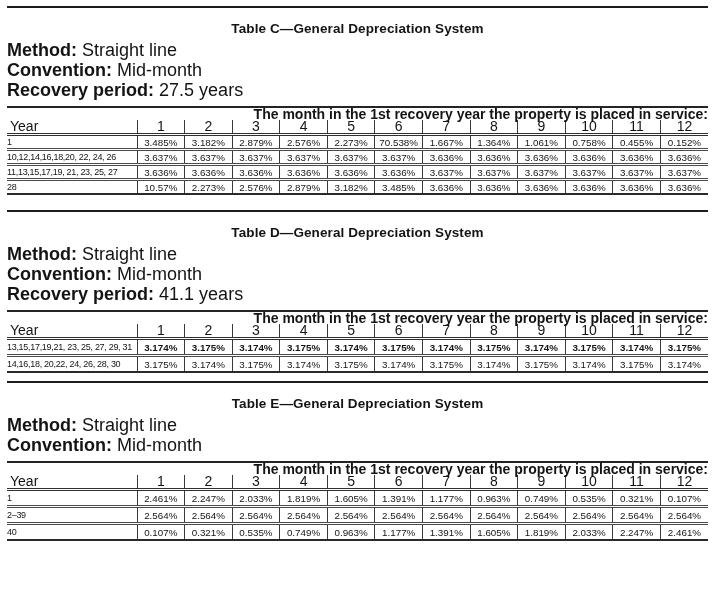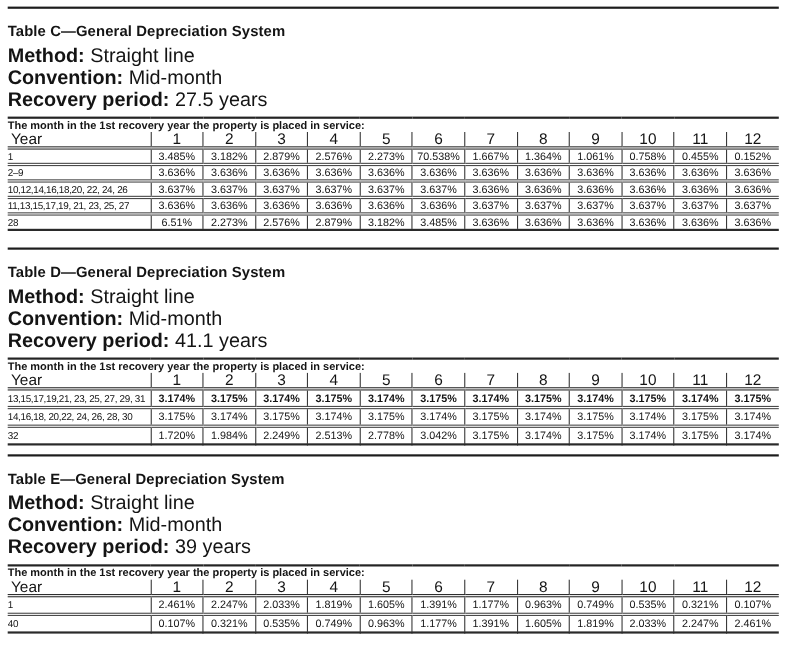--- a/index.html
+++ b/index.html
@@ -11,35 +11,35 @@
   }
   .page { width: 714px; height: 602px; overflow: hidden; padding: 0 6px 0 7px; box-sizing: border-box; }
 
   .section { border-top: 2px solid #1c1c1c; padding-top: 13px; }
   .sec-c { margin-top: 6px; }
   .sec-d { margin-top: 15px; }
   .sec-e { margin-top: 8px; }
 
   .title {
     font-size: 13.5px; line-height: 15px; font-weight: bold;
-    margin: 0 0 4px 0; letter-spacing: 0.1px;
+    margin: 0 0 4px 0; letter-spacing: 0.1px; text-align: center;
   }
   .meta { font-size: 18px; line-height: 20px; margin: 0; }
   .meta .lbl { font-weight: bold; }
 
   table.deprec {
     width: 100%; border-collapse: collapse; table-layout: fixed;
     margin-top: 6px;
     border-top: 2px solid #242424;
     border-bottom: 2px solid #2a2a2a;
   }
   col.year-col { width: 130px; }
 
   th.span-head {
-    font-size: 10px; font-weight: bold; text-align: left;
+    font-size: 14px; font-weight: bold; text-align: right;
     padding: 1px 0 0 0; line-height: 11px; border: none;
   }
   tr.col-head th {
     font-weight: normal; font-size: 14px; text-align: center;
     padding: 1px 0; line-height: 11px;
     border-left: 1px solid #3a3a3a;
     border-bottom: 3px double #2e2e2e;
   }
   tr.col-head th.year-h {
     border-left: none; text-align: left; padding-left: 3px;
@@ -104,35 +104,20 @@
             <td>2.273%</td>
             <td>70.538%</td>
             <td>1.667%</td>
             <td>1.364%</td>
             <td>1.061%</td>
             <td>0.758%</td>
             <td>0.455%</td>
             <td>0.152%</td>
           </tr>
           <tr>
-            <td class="year-cell">2–9</td>
-            <td>3.636%</td>
-            <td>3.636%</td>
-            <td>3.636%</td>
-            <td>3.636%</td>
-            <td>3.636%</td>
-            <td>3.636%</td>
-            <td>3.636%</td>
-            <td>3.636%</td>
-            <td>3.636%</td>
-            <td>3.636%</td>
-            <td>3.636%</td>
-            <td>3.636%</td>
-          </tr>
-          <tr>
             <td class="year-cell">10,12,14,16,18,20, 22, 24, 26</td>
             <td>3.637%</td>
             <td>3.637%</td>
             <td>3.637%</td>
             <td>3.637%</td>
             <td>3.637%</td>
             <td>3.637%</td>
             <td>3.636%</td>
             <td>3.636%</td>
             <td>3.636%</td>
@@ -150,21 +135,21 @@
             <td>3.636%</td>
             <td>3.637%</td>
             <td>3.637%</td>
             <td>3.637%</td>
             <td>3.637%</td>
             <td>3.637%</td>
             <td>3.637%</td>
           </tr>
           <tr>
             <td class="year-cell">28</td>
-            <td>6.51%</td>
+            <td>10.57%</td>
             <td>2.273%</td>
             <td>2.576%</td>
             <td>2.879%</td>
             <td>3.182%</td>
             <td>3.485%</td>
             <td>3.636%</td>
             <td>3.636%</td>
             <td>3.636%</td>
             <td>3.636%</td>
             <td>3.636%</td>
@@ -228,44 +213,28 @@
             <td>3.174%</td>
             <td>3.175%</td>
             <td>3.174%</td>
             <td>3.175%</td>
             <td>3.174%</td>
             <td>3.175%</td>
             <td>3.174%</td>
             <td>3.175%</td>
             <td>3.174%</td>
           </tr>
-          <tr>
-            <td class="year-cell">32</td>
-            <td>1.720%</td>
-            <td>1.984%</td>
-            <td>2.249%</td>
-            <td>2.513%</td>
-            <td>2.778%</td>
-            <td>3.042%</td>
-            <td>3.175%</td>
-            <td>3.174%</td>
-            <td>3.175%</td>
-            <td>3.174%</td>
-            <td>3.175%</td>
-            <td>3.174%</td>
-          </tr>
         </tbody>
     </table>
   </section>
 
   <section class="section sec-e">
     <h2 class="title">Table E—General Depreciation System</h2>
     <p class="meta"><span class="lbl">Method:</span> <span>Straight line</span></p>
     <p class="meta"><span class="lbl">Convention:</span> <span>Mid-month</span></p>
-    <p class="meta"><span class="lbl">Recovery period:</span> <span>39 years</span></p>
     <table class="deprec roomy">
       <colgroup>
           <col class="year-col">
           <col span="12">
         </colgroup>
       <thead>
         <tr>
           <th class="span-head" colspan="13">The month in the 1st recovery year the property is placed in service:</th>
         </tr>
         <tr class="col-head">
@@ -294,20 +263,35 @@
             <td>1.605%</td>
             <td>1.391%</td>
             <td>1.177%</td>
             <td>0.963%</td>
             <td>0.749%</td>
             <td>0.535%</td>
             <td>0.321%</td>
             <td>0.107%</td>
           </tr>
           <tr>
+            <td class="year-cell">2–39</td>
+            <td>2.564%</td>
+            <td>2.564%</td>
+            <td>2.564%</td>
+            <td>2.564%</td>
+            <td>2.564%</td>
+            <td>2.564%</td>
+            <td>2.564%</td>
+            <td>2.564%</td>
+            <td>2.564%</td>
+            <td>2.564%</td>
+            <td>2.564%</td>
+            <td>2.564%</td>
+          </tr>
+          <tr>
             <td class="year-cell">40</td>
             <td>0.107%</td>
             <td>0.321%</td>
             <td>0.535%</td>
             <td>0.749%</td>
             <td>0.963%</td>
             <td>1.177%</td>
             <td>1.391%</td>
             <td>1.605%</td>
             <td>1.819%</td>

